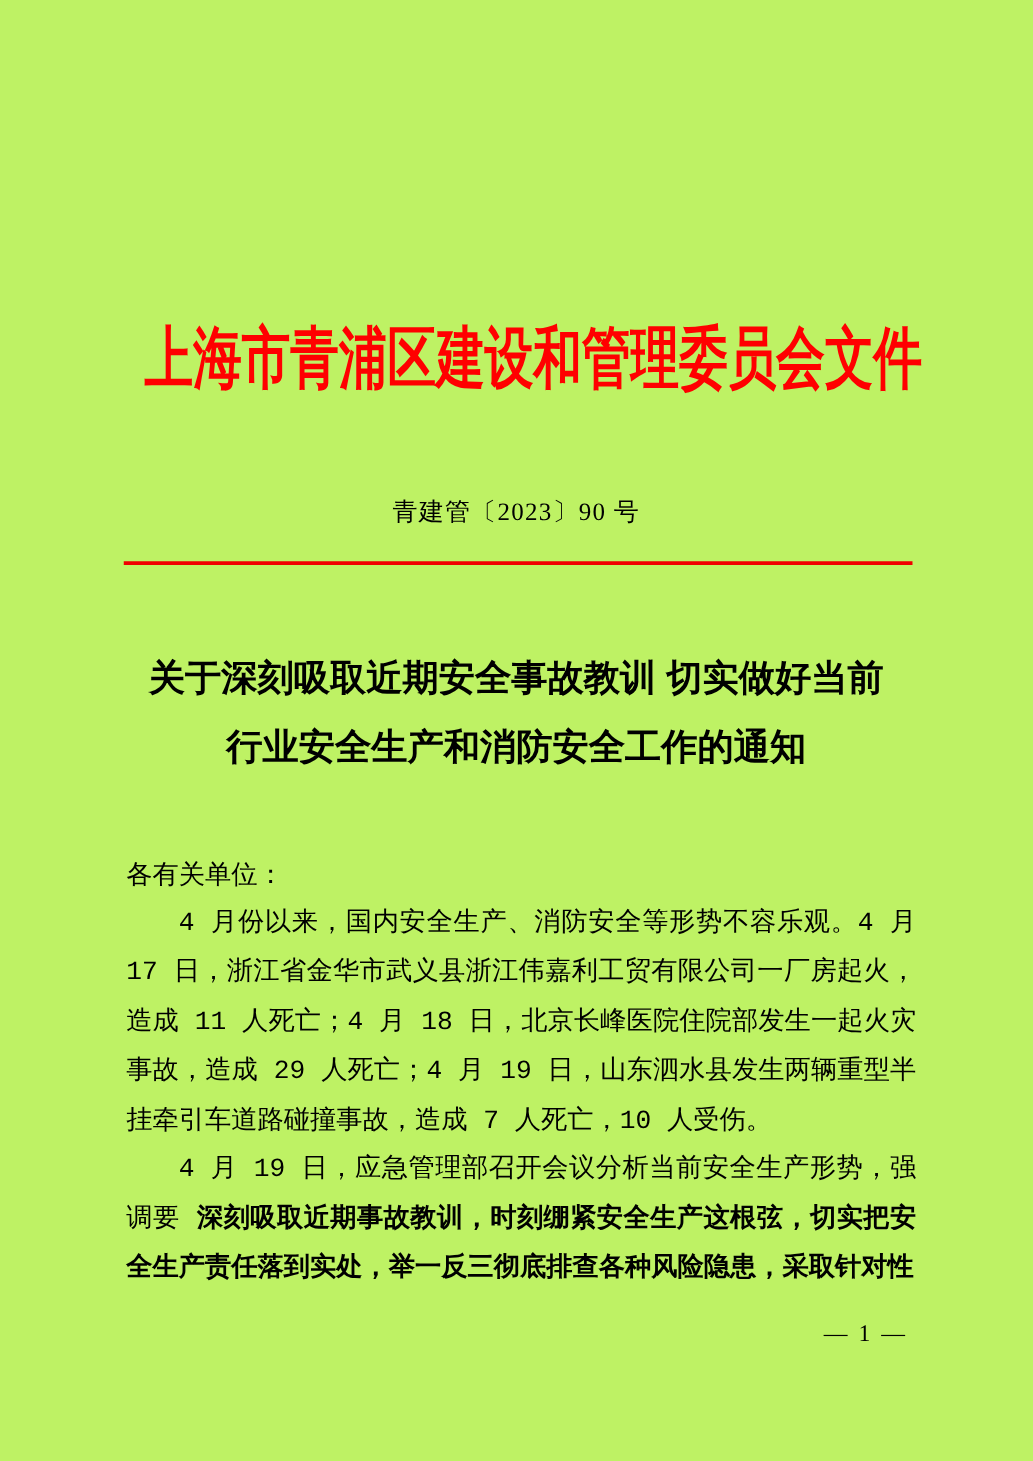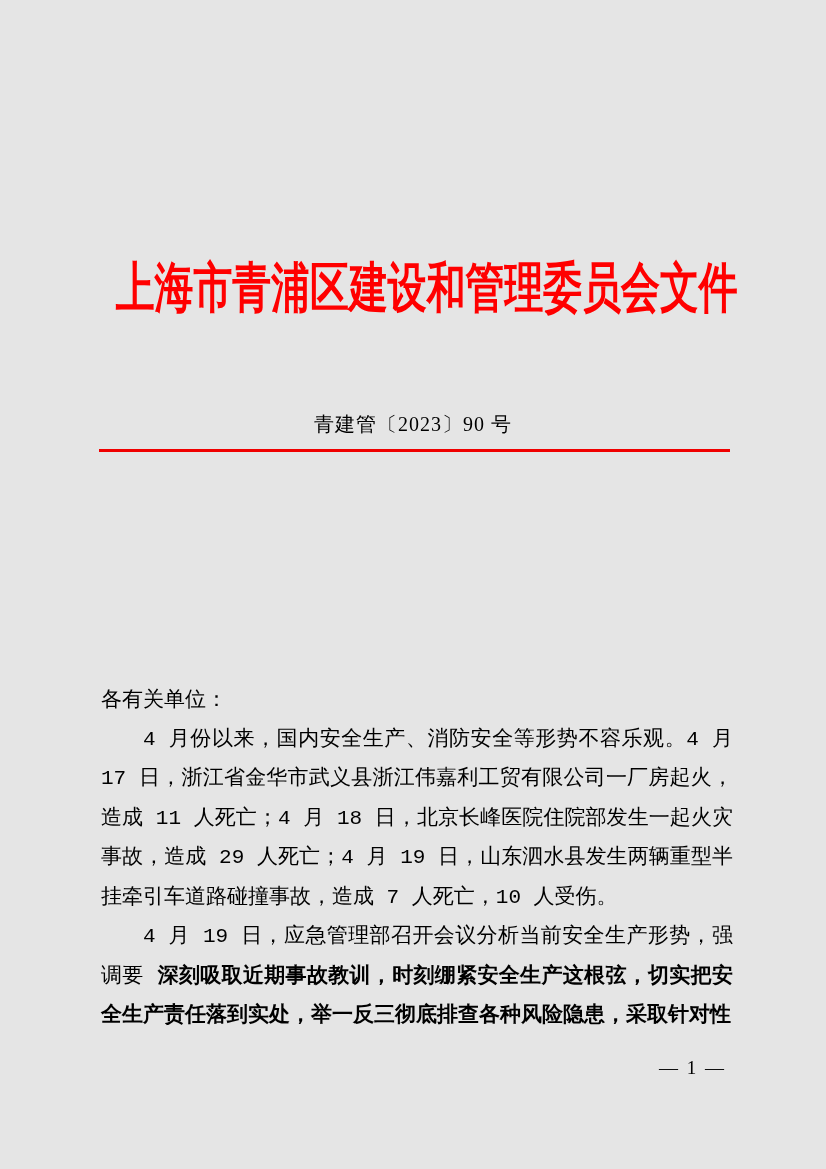--- a/index.html
+++ b/index.html
@@ -2,21 +2,21 @@
 <html style="--header-red: #ff0000; --line-red: #f00000;"><head>
 <meta charset="utf-8">
 <style>
   * { margin: 0; padding: 0; box-sizing: border-box; }
   html, body { background: #ffffff; }
   .page {
     position: relative;
     width: 826px;
     height: 1169px;
     margin: 0 auto;
-    background: #e5e5e5;
+    background: #bef264;
     overflow: hidden;
     font-family: "Liberation Serif", "DejaVu Serif", serif;
     color: #000000;
   }
   .red-header {
     position: absolute;
     top: 252px;
     left: 0;
     width: 100%;
     text-align: center;
@@ -25,21 +25,21 @@
     font-family: "Liberation Sans", "DejaVu Sans", sans-serif;
     font-weight: bold;
     font-size: 54px;
     line-height: 70px;
     transform: scaleX(0.72);
     transform-origin: 50% 50%;
     letter-spacing: 0px;
   }
   .doc-number {
     position: absolute;
-    top: 410px;
+    top: 396px;
     left: 0;
     width: 100%;
     text-align: center;
     font-size: 20px;
     line-height: 28px;
     letter-spacing: 1px;
   }
   .red-line {
     position: absolute;
     top: 449px;
@@ -85,20 +85,24 @@
 <body>
 
 <div class="page">
 
   <div class="red-header">上海市青浦区建设和管理委员会文件</div>
 
   <div class="doc-number">青建管〔2023〕90 号</div>
 
   <div class="red-line"></div>
 
+  <div class="notice-title">
+    <div>关于深刻吸取近期安全事故教训 切实做好当前</div>
+    <div>行业安全生产和消防安全工作的通知</div>
+  </div>
 
   <div class="body-text">
     <p>各有关单位：</p>
     <p class="indent"><span>4 月份以来，国内安全生产、消防安全等形势不容乐观。4 月 17 日，浙江省金华市武义县浙江伟嘉利工贸有限公司一厂房起火，造成 11 人死亡；4 月 18 日，北京长峰医院住院部发生一起火灾事故，造成 29 人死亡；4 月 19 日，山东泗水县发生两辆重型半挂牵引车道路碰撞事故，造成 7 人死亡，10 人受伤。</span></p>
     <p class="indent"><span>4 月 19 日，应急管理部召开会议分析当前安全生产形势，强调要</span><span class="bold-seg">深刻吸取近期事故教训，时刻绷紧安全生产这根弦，切实把安全生产责任落到实处，举一反三彻底排查各种风险隐患，采取针对性</span></p>
   </div>
 
   <div class="page-number">— 1 —</div>
 
 </div>

